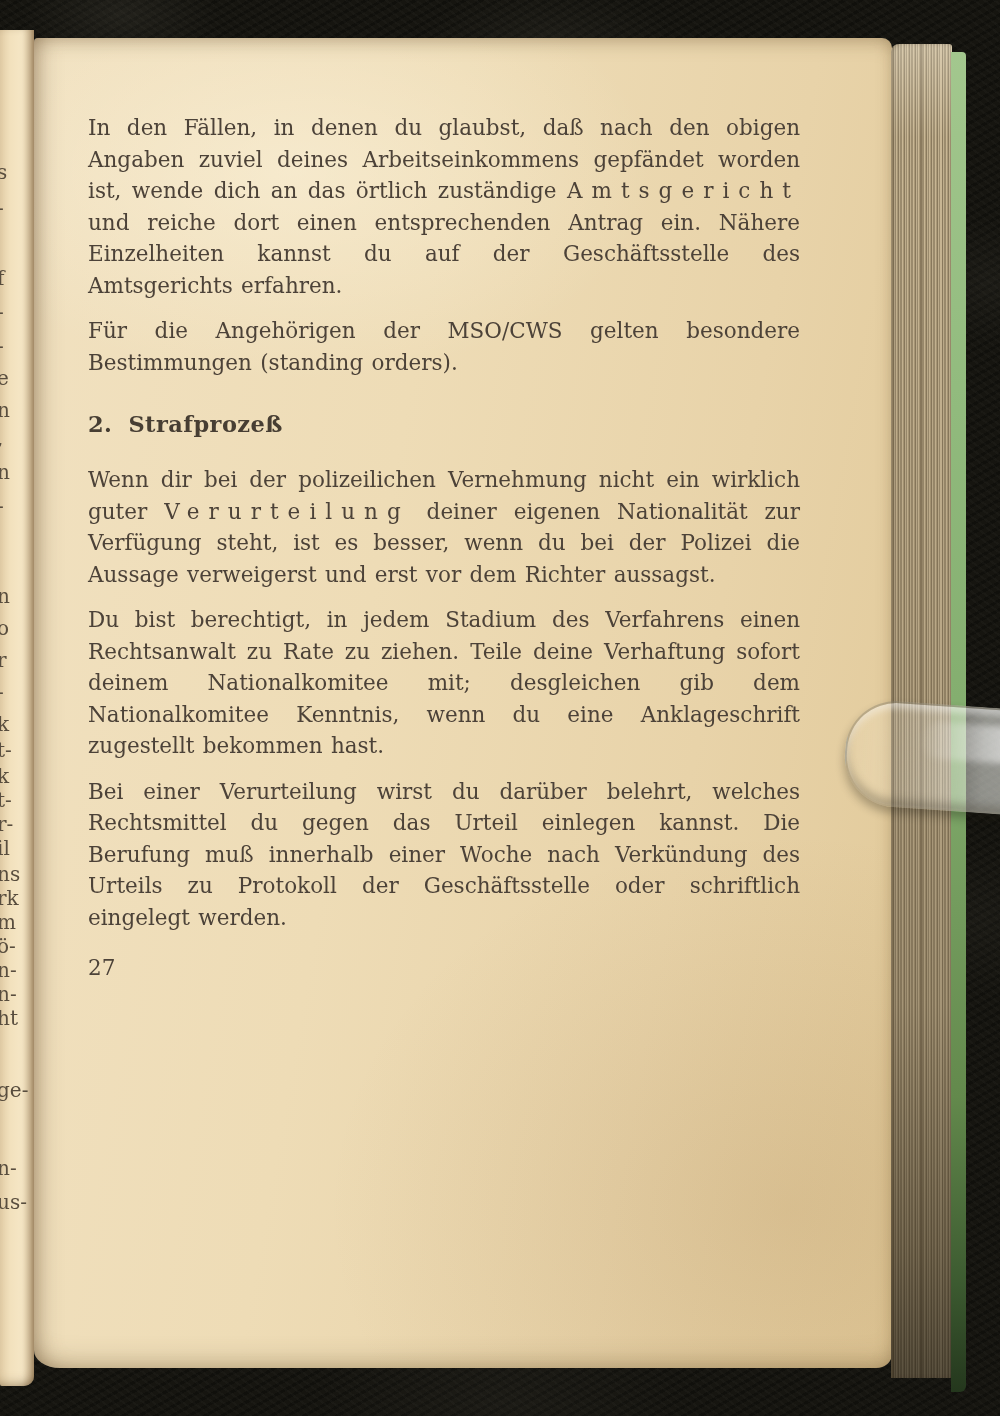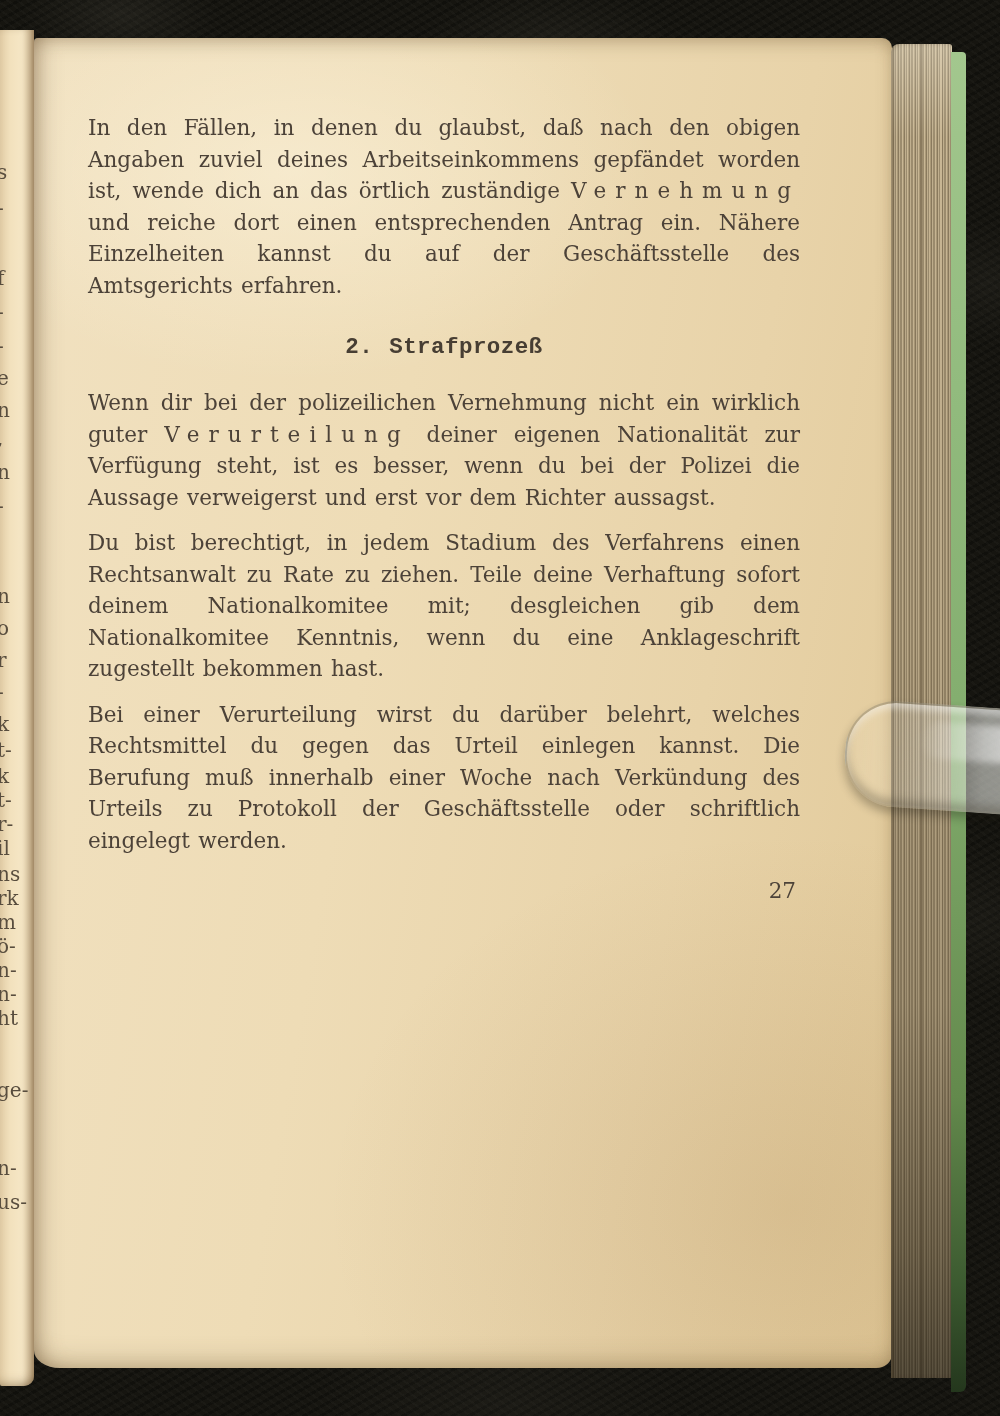--- a/index.html
+++ b/index.html
@@ -45,26 +45,26 @@
       inset 0 -20px 26px -16px rgba(110,85,50,.35),
       inset -10px 0 16px -10px rgba(120,95,55,.3);
   }
   .page-flow{position:absolute;left:54px;top:74px;width:712px;}
   .page-flow p{
     margin:0 0 14px;text-align:justify;font-size:21.5px;line-height:31.5px;
     color:#4c4238;word-spacing:1.5px;
   }
   .spaced{letter-spacing:.42em;}
   .heading{
-    text-align:center;font-weight:bold;font-size:22.5px;line-height:32px;
-    margin:30px 0 24px;color:#473e33;letter-spacing:.02em;font-family:Liberation Mono, monospace;
+    text-align:left;font-weight:bold;font-size:22.5px;line-height:32px;
+    margin:30px 0 24px;color:#473e33;letter-spacing:.02em;
   }
   .h-num{margin-right:16px;}
   .page-number{
-    text-align:right;font-size:21.5px;margin-top:22px;color:#4c4238;padding-right:4px;
+    text-align:left;font-size:21.5px;margin-top:22px;color:#4c4238;padding-right:4px;
   }
   
   .fore-edge{
     position:absolute;left:891px;top:44px;width:61px;height:1334px;
     border-radius:8px 3px 0 0;
     background:
       linear-gradient(180deg, rgba(255,250,235,.28) 0%, rgba(120,100,70,0) 7%,
         rgba(90,75,50,.15) 45%, rgba(70,58,38,.28) 72%, rgba(40,32,18,.5) 90%, rgba(22,18,10,.62) 100%),
       repeating-linear-gradient(90deg,#c9b795 0 1px,#ab9a79 1px 2px,#8a7a5e 2px 3px,#c1b08f 3px 4px,#9c8c6e 4px 5.5px);
     box-shadow:inset 3px 0 5px -2px rgba(60,45,25,.5);
@@ -129,21 +129,22 @@
       <span class="edge-frag" style="top: 954px;">n-</span>
       <span class="edge-frag" style="top: 978px;">ht</span>
       <span class="edge-frag" style="top: 1050px;">ge-</span>
       <span class="edge-frag" style="top: 1128px;">n-</span>
       <span class="edge-frag" style="top: 1162px;">us-</span>
     </div>
 
   <div class="page">
     <div class="page-flow" style="color: rgb(76, 66, 56);">
 
-    <p><span>In den Fällen, in denen du glaubst, daß nach den obigen Angaben zuviel deines Arbeitseinkommens gepfändet worden ist, wende dich an das örtlich zuständige </span><span class="spaced">Vernehmung</span><span> und reiche dort einen entsprechenden Antrag ein. Nähere Einzelheiten kannst du auf der Geschäftsstelle des Amtsgerichts erfahren.</span></p>
+    <p><span>In den Fällen, in denen du glaubst, daß nach den obigen Angaben zuviel deines Arbeitseinkommens gepfändet worden ist, wende dich an das örtlich zuständige </span><span class="spaced">Amtsgericht</span><span> und reiche dort einen entsprechenden Antrag ein. Nähere Einzelheiten kannst du auf der Geschäftsstelle des Amtsgerichts erfahren.</span></p>
+        <p><span>Für die Angehörigen der MSO/CWS gelten besondere Bestimmungen (standing orders).</span></p>
         <div class="heading"><span class="h-num">2.</span><span>Strafprozeß</span></div>
         <p><span>Wenn dir bei der polizeilichen Vernehmung nicht ein wirklich guter </span><span class="spaced">Verurteilung</span><span> deiner eigenen Nationalität zur Verfügung steht, ist es besser, wenn du bei der Polizei die Aussage verweigerst und erst vor dem Richter aussagst.</span></p>
         <p><span>Du bist berechtigt, in jedem Stadium des Verfahrens einen Rechtsanwalt zu Rate zu ziehen. Teile deine Verhaftung sofort deinem Nationalkomitee mit; desgleichen gib dem Nationalkomitee Kenntnis, wenn du eine Anklageschrift zugestellt bekommen hast.</span></p>
         <p><span>Bei einer Verurteilung wirst du darüber belehrt, welches Rechtsmittel du gegen das Urteil einlegen kannst. Die Berufung muß innerhalb einer Woche nach Verkündung des Urteils zu Protokoll der Geschäftsstelle oder schriftlich eingelegt werden.</span></p>
         <div class="page-number">27</div>
       </div>
   </div>
 
   <div class="fore-edge"></div>
   <div class="cover-edge"></div>

